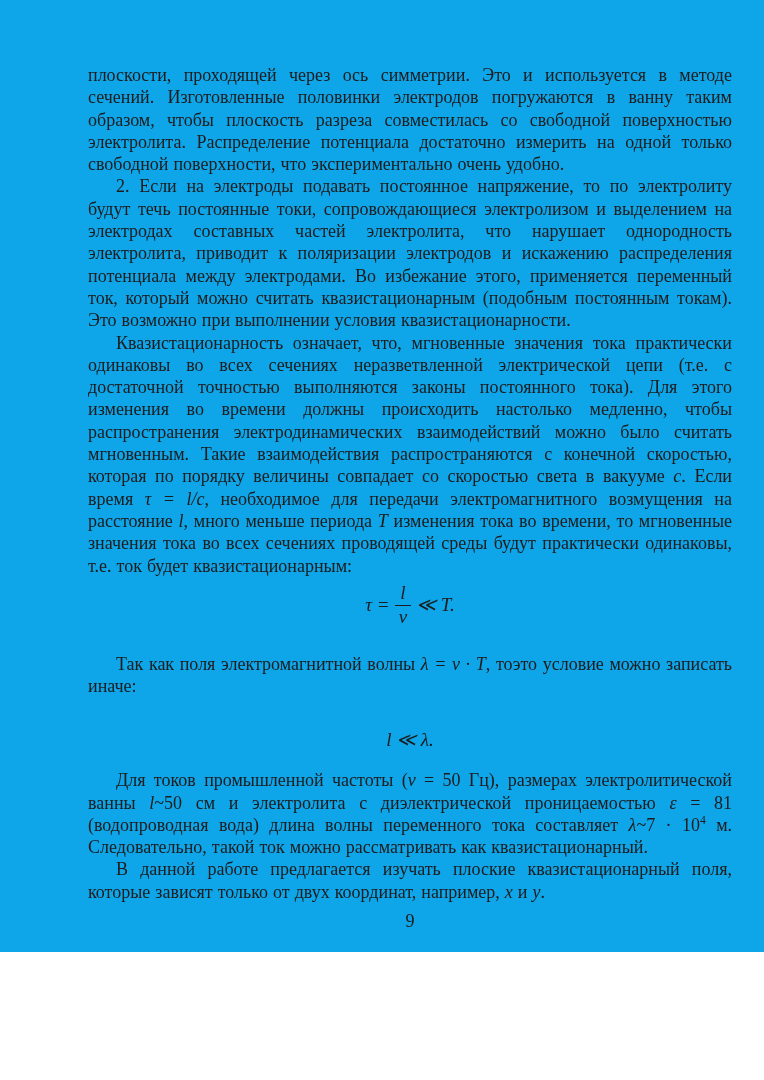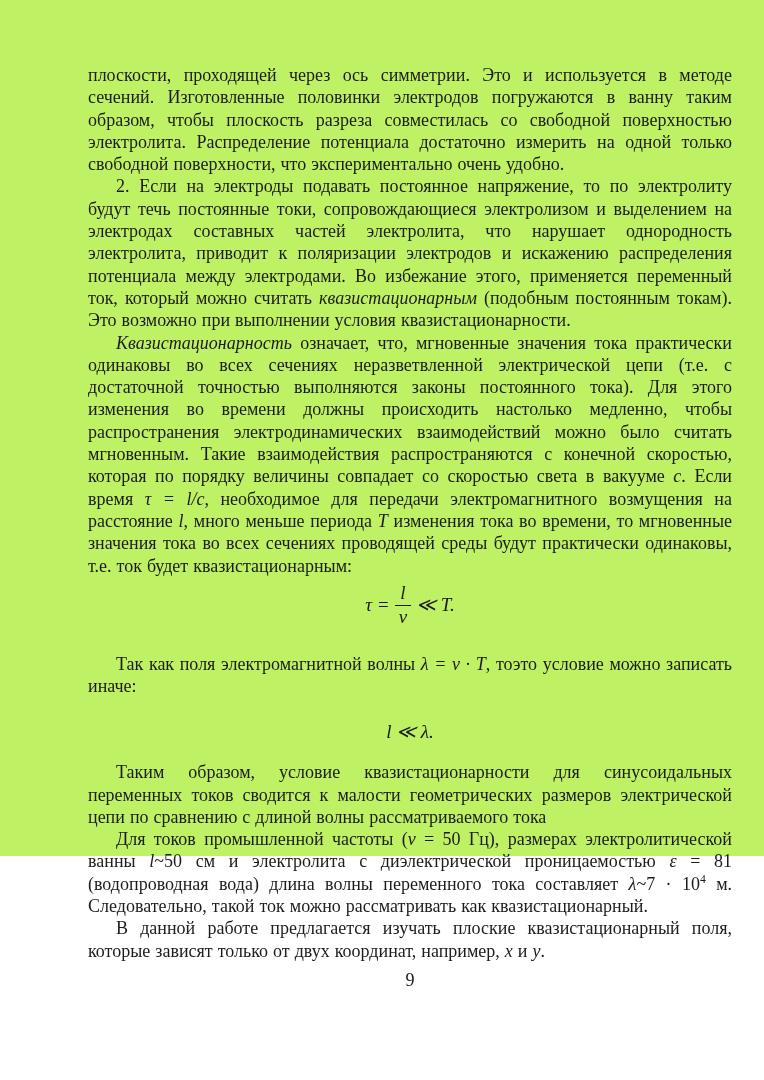--- a/index.html
+++ b/index.html
@@ -11,56 +11,55 @@
     width: 764px;
     height: 1080px;
     font-family: "Liberation Serif", "DejaVu Serif", serif;
     color: #1c1c1c;
     overflow: hidden;
   }
   .page {
     position: relative;
     box-sizing: border-box;
     width: 764px;
-    height: 856px;
+    height: 952px;
     padding: 64px 32px 0 88px;
-    background: #bef264;
+    background: #0ea5e9;
   }
   .para {
     margin: 0;
     font-size: 18px;
     line-height: 22.3px;
     text-align: justify;
     text-indent: 28px;
     word-spacing: 0.5px;
   }
   .para.no-indent {
     text-indent: 0;
   }
   .italic {
-    font-style: italic;
   }
   .math {
     font-style: italic;
   }
   sup {
     font-size: 0.65em;
     line-height: 0;
   }
   .formula {
     text-align: center;
     font-size: 19px;
     font-style: italic;
     line-height: 23px;
   }
   .formula-frac {
     margin: 6px 0 22px;
   }
   .formula-simple {
-    margin: 23px 0 18px;
+    margin: 31px 0 18px;
   }
   .frac {
     display: inline-block;
     vertical-align: middle;
     text-align: center;
     margin: 0 5px 3px 5px;
   }
   .frac .num {
     display: block;
     padding: 0 4px 1px;
@@ -93,21 +92,20 @@
   <div class="formula formula-frac">
     <span class="math">τ =</span><span class="frac"><span class="num math">l</span><span class="den math">v</span></span><span class="math">≪ T.</span>
   </div>
 
   <p class="para"><span>Так как поля электромагнитной волны </span><span class="math">λ = v · T</span><span>, тоэто условие можно записать иначе:</span></p>
 
   <div class="formula formula-simple">
     <span class="math">l ≪ λ.</span>
   </div>
 
-  <p class="para"><span>Таким образом, условие квазистационарности для синусоидальных переменных токов сводится к малости геометрических размеров электрической цепи по сравнению с длиной волны рассматриваемого тока</span></p>
 
   <p class="para"><span>Для токов промышленной частоты (</span><span class="math">ν</span><span> = 50 Гц), размерах электролитической ванны </span><span class="math">l</span><span>~50 см и электролита с диэлектрической проницаемостью </span><span class="math">ε</span><span> = 81 (водопроводная вода) длина волны переменного тока составляет </span><span class="math">λ</span><span>~7 · 10</span><sup>4</sup><span> м. Следовательно, такой ток можно рассматривать как квазистационарный.</span></p>
 
   <p class="para"><span>В данной работе предлагается изучать плоские квазистационарный поля, которые зависят только от двух координат, например, </span><span class="math">x</span><span> и </span><span class="math">y</span><span>.</span></p>
 
   <div class="page-number">9</div>
 
 </div>
 
 </body></html>

